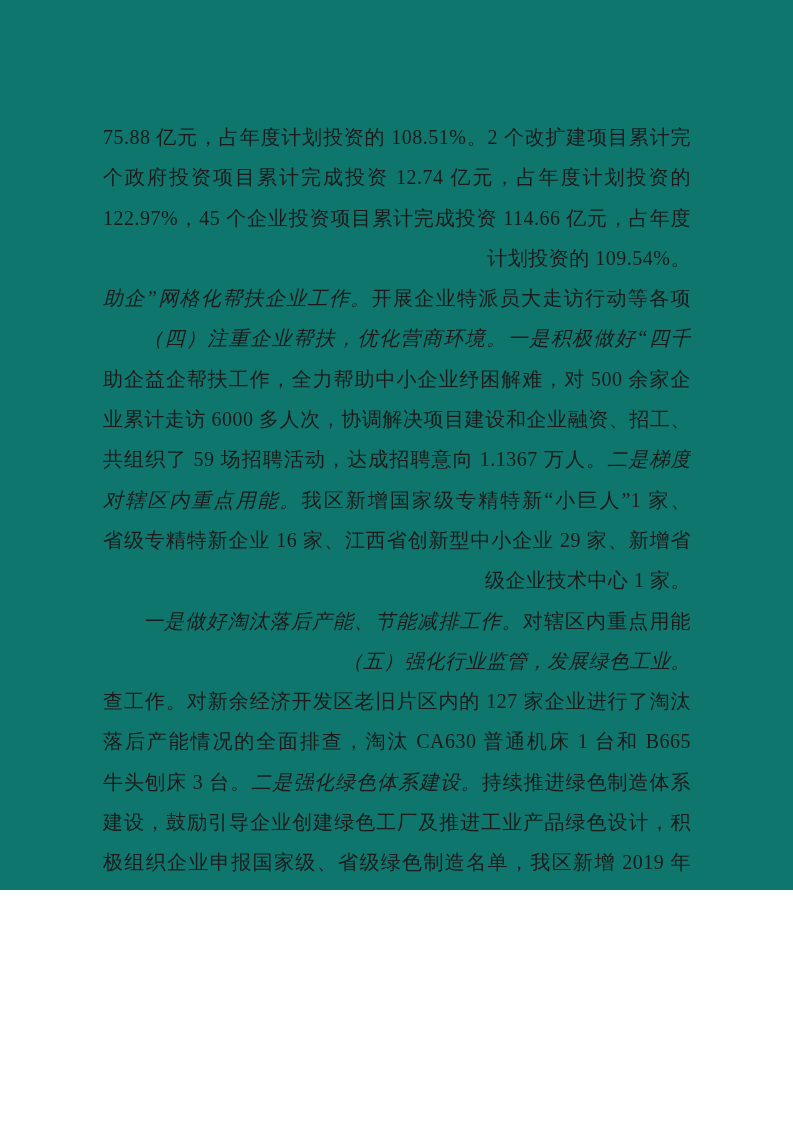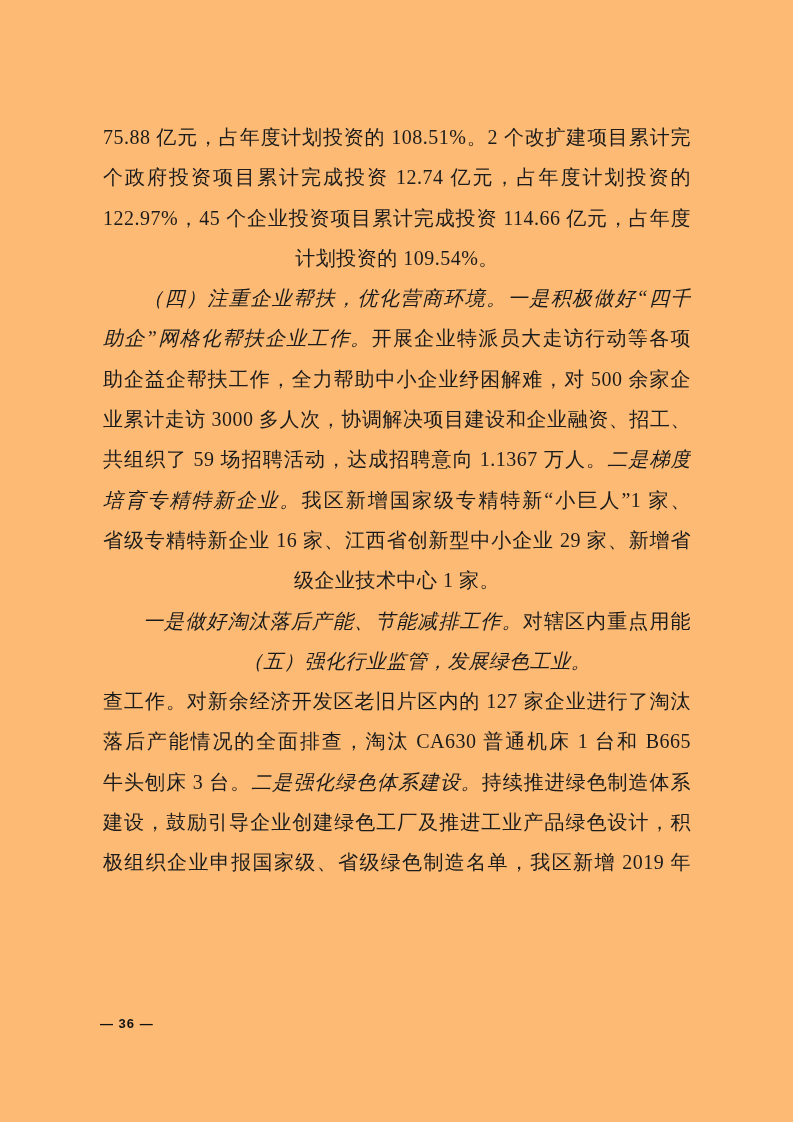--- a/index.html
+++ b/index.html
@@ -3,38 +3,38 @@
 <meta charset="utf-8">
 <style>
   html, body {
     margin: 0;
     padding: 0;
     background: #ffffff;
   }
   .page {
     position: relative;
     width: 793px;
-    height: 1122px;
-    background: #fdba74;
+    height: 890px;
+    background: #0f766e;
     overflow: hidden;
     font-family: "Liberation Serif", "DejaVu Serif", serif;
     color: #1b1b1b;
   }
   .content {
     position: absolute;
     left: 103px;
     top: 117px;
     width: 588px;
   }
   .line {
     font-size: 20px;
     line-height: 40.3px;
     height: 40.3px;
     overflow: hidden;
-    text-align: center;
+    text-align: right;
     letter-spacing: 0.5px;
   }
   .line.justify {
     text-align: justify;
     text-align-last: justify;
   }
   .line.indent {
     text-indent: 2em;
   }
   .seg-kaiti {
@@ -56,26 +56,26 @@
 </style>
 </head>
 <body>
 
 <div class="page">
   <div class="content">
       <div class="line justify"><span class="seg-fangsong">75.88 亿元，占年度计划投资的 108.51%。2 个改扩建项目累计完</span></div>
       <div class="line justify"><span class="seg-fangsong">个政府投资项目累计完成投资 12.74 亿元，占年度计划投资的</span></div>
       <div class="line justify"><span class="seg-fangsong">122.97%，45 个企业投资项目累计完成投资 114.66 亿元，占年度</span></div>
       <div class="line"><span class="seg-fangsong">计划投资的 109.54%。</span></div>
+      <div class="line justify"><span class="seg-kaiti">助企”网格化帮扶企业工作。</span><span class="seg-fangsong">开展企业特派员大走访行动等各项</span></div>
       <div class="line indent justify"><span class="seg-kaiti">（四）注重企业帮扶，优化营商环境。一是积极做好“四千</span></div>
-      <div class="line justify"><span class="seg-kaiti">助企”网格化帮扶企业工作。</span><span class="seg-fangsong">开展企业特派员大走访行动等各项</span></div>
       <div class="line justify"><span class="seg-fangsong">助企益企帮扶工作，全力帮助中小企业纾困解难，对 500 余家企</span></div>
-      <div class="line justify"><span class="seg-fangsong">业累计走访 3000 多人次，协调解决项目建设和企业融资、招工、</span></div>
+      <div class="line justify"><span class="seg-fangsong">业累计走访 6000 多人次，协调解决项目建设和企业融资、招工、</span></div>
       <div class="line justify"><span class="seg-fangsong">共组织了 59 场招聘活动，达成招聘意向 1.1367 万人。</span><span class="seg-kaiti">二是梯度</span></div>
-      <div class="line justify"><span class="seg-kaiti">培育专精特新企业。</span><span class="seg-fangsong">我区新增国家级专精特新“小巨人”1 家、</span></div>
+      <div class="line justify"><span class="seg-kaiti">对辖区内重点用能。</span><span class="seg-fangsong">我区新增国家级专精特新“小巨人”1 家、</span></div>
       <div class="line justify"><span class="seg-fangsong">省级专精特新企业 16 家、江西省创新型中小企业 29 家、新增省</span></div>
       <div class="line"><span class="seg-fangsong">级企业技术中心 1 家。</span></div>
       <div class="line indent justify"><span class="seg-kaiti">一是做好淘汰落后产能、节能减排工作。</span><span class="seg-fangsong">对辖区内重点用能</span></div>
       <div class="line indent"><span class="seg-kaiti">（五）强化行业监管，发展绿色工业。</span></div>
       <div class="line justify"><span class="seg-fangsong">查工作。对新余经济开发区老旧片区内的 127 家企业进行了淘汰</span></div>
       <div class="line justify"><span class="seg-fangsong">落后产能情况的全面排查，淘汰 CA630 普通机床 1 台和 B665</span></div>
       <div class="line justify"><span class="seg-fangsong">牛头刨床 3 台。</span><span class="seg-kaiti">二是强化绿色体系建设。</span><span class="seg-fangsong">持续推进绿色制造体系</span></div>
       <div class="line justify"><span class="seg-fangsong">建设，鼓励引导企业创建绿色工厂及推进工业产品绿色设计，积</span></div>
       <div class="line justify"><span class="seg-fangsong">极组织企业申报国家级、省级绿色制造名单，我区新增 2019 年</span></div>
     </div>

